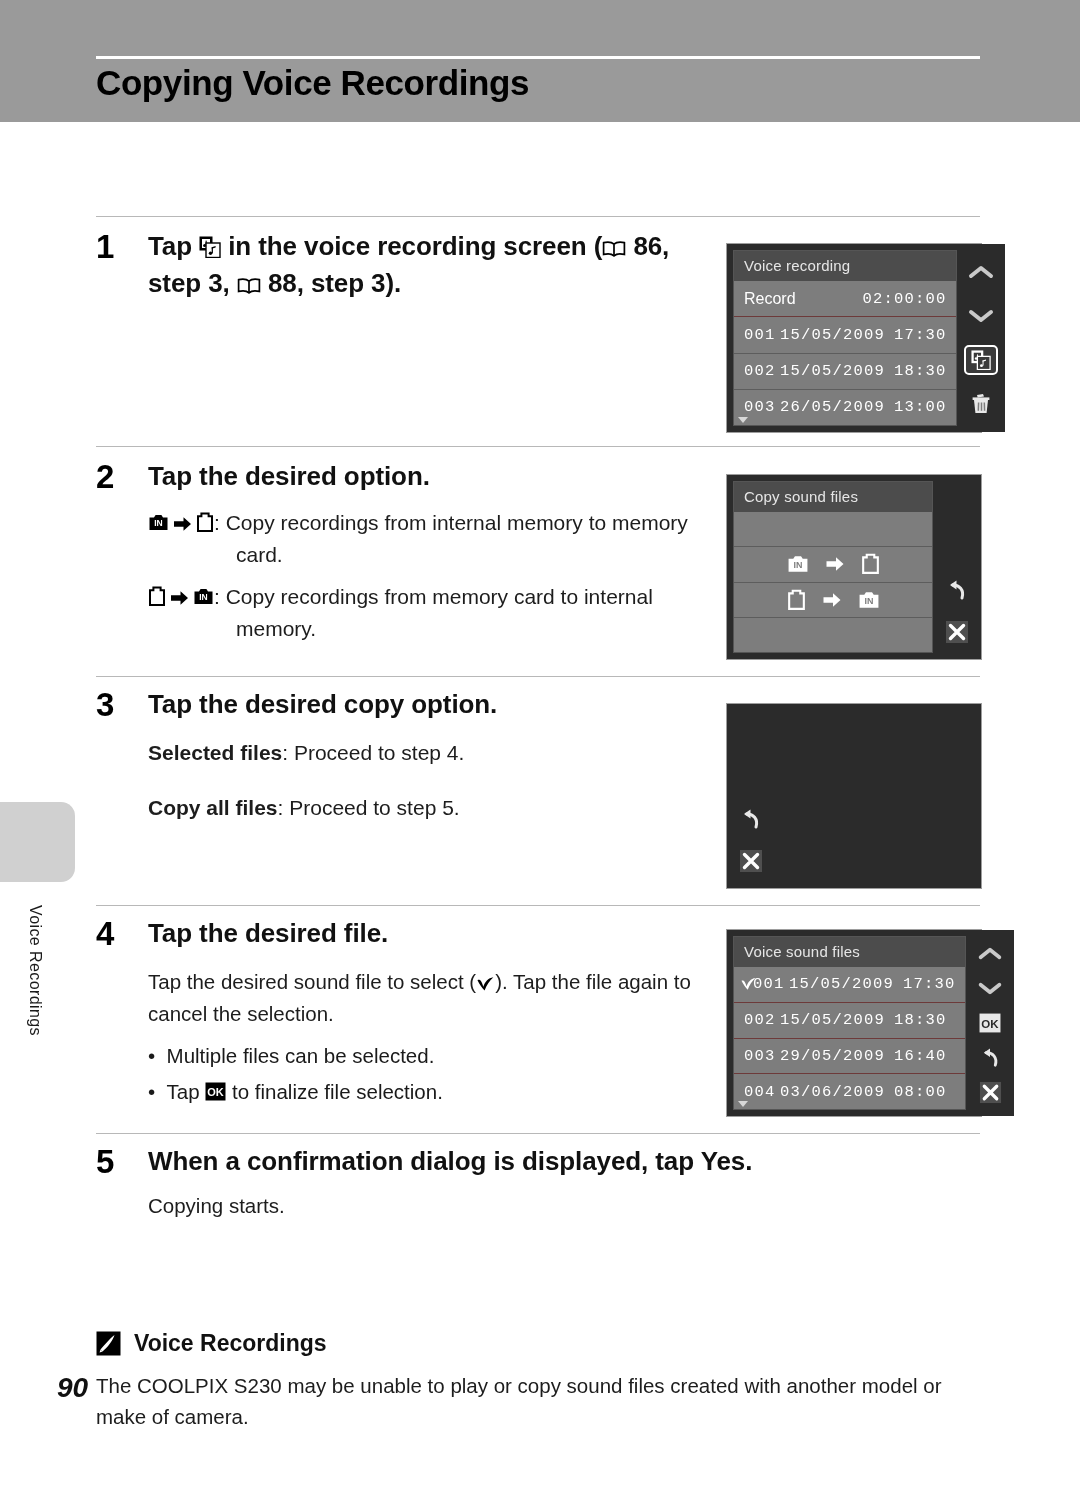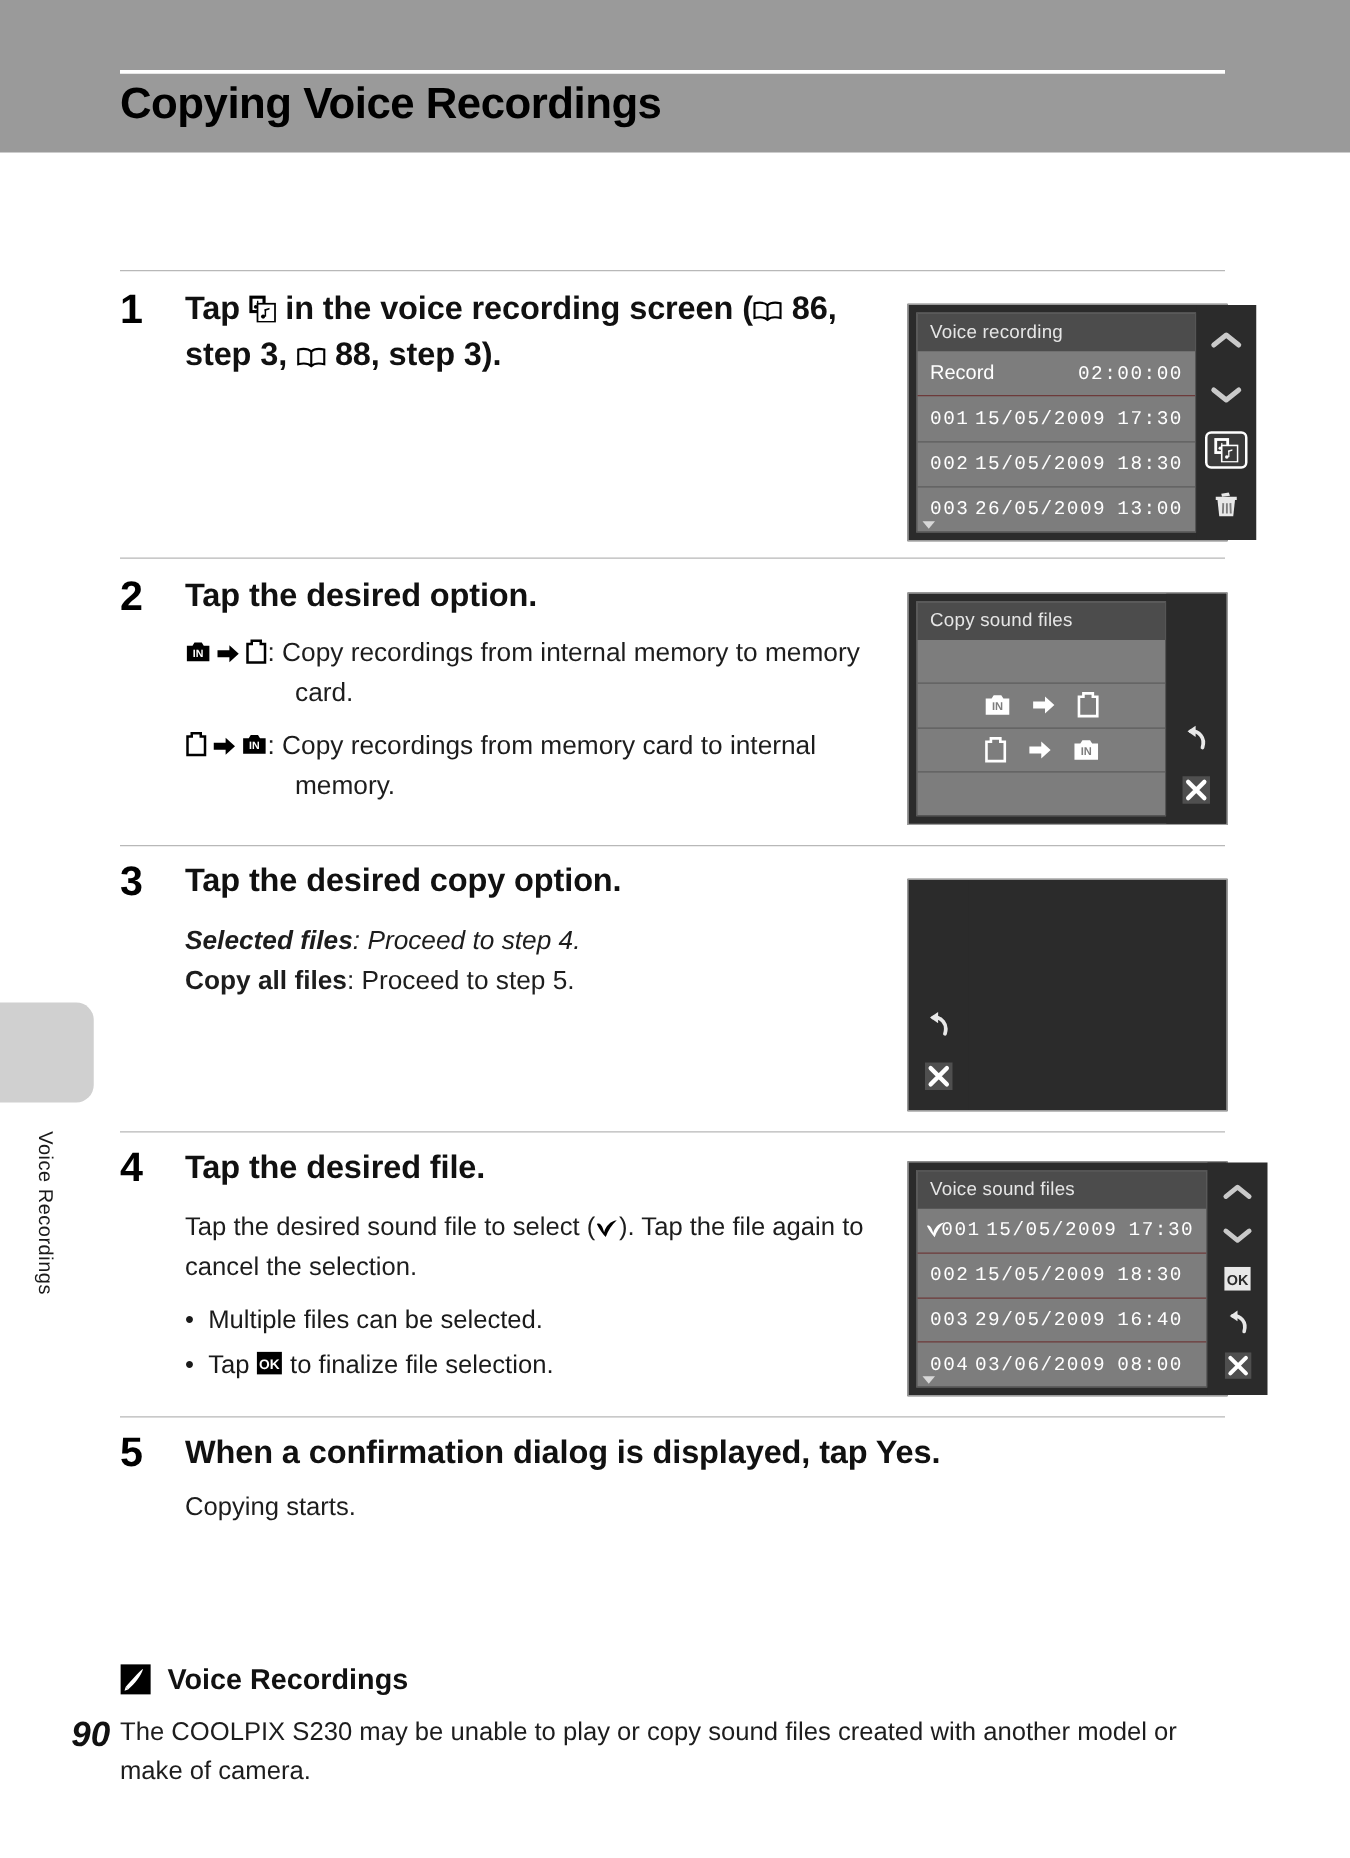--- a/index.html
+++ b/index.html
@@ -321,22 +321,22 @@
         </div>
     </div>
   </div>
 
   <div class="hrule" style="top:676px"></div>
 
   <div class="step" style="top:686px">
     <div class="step-num">3</div>
     <div class="step-body">
       <div class="step-head">Tap the desired copy option.</div>
-      <div class="step-text" style="margin-top:14px;font-style:italic;"><b class="b">Selected files</b><span>: Proceed to step 4.</span></div>
-      <div class="step-text" style="margin-top:0;"><b class="b">Copy all files</b><span>: Proceed to step 5.</span></div>
+      <div class="step-text" style="margin-top:14px;"><b class="b">Selected files</b><span>: Proceed to step 4.</span></div>
+      <div class="step-text" style="margin-top:23px;"><b class="b">Copy all files</b><span>: Proceed to step 5.</span></div>
     </div>
   </div>
 
   <div class="screen" style="left:726px; top:703px; width:256px; height:186px;">
     <div class="scr-side" style="justify-content:flex-end; gap:12px; padding-bottom:12px;">
       <div class="sbtn">
           <svg width="24" height="24" viewBox="0 0 24 24">
             <path d="M17 20 C19.5 12 14 6.5 7.5 7" stroke="#e8e8e8" stroke-width="3" fill="none" stroke-linecap="round"></path>
             <path d="M11.5 2.5 L5 7 L11.5 11.5 Z" fill="#e8e8e8"></path>
           </svg>

